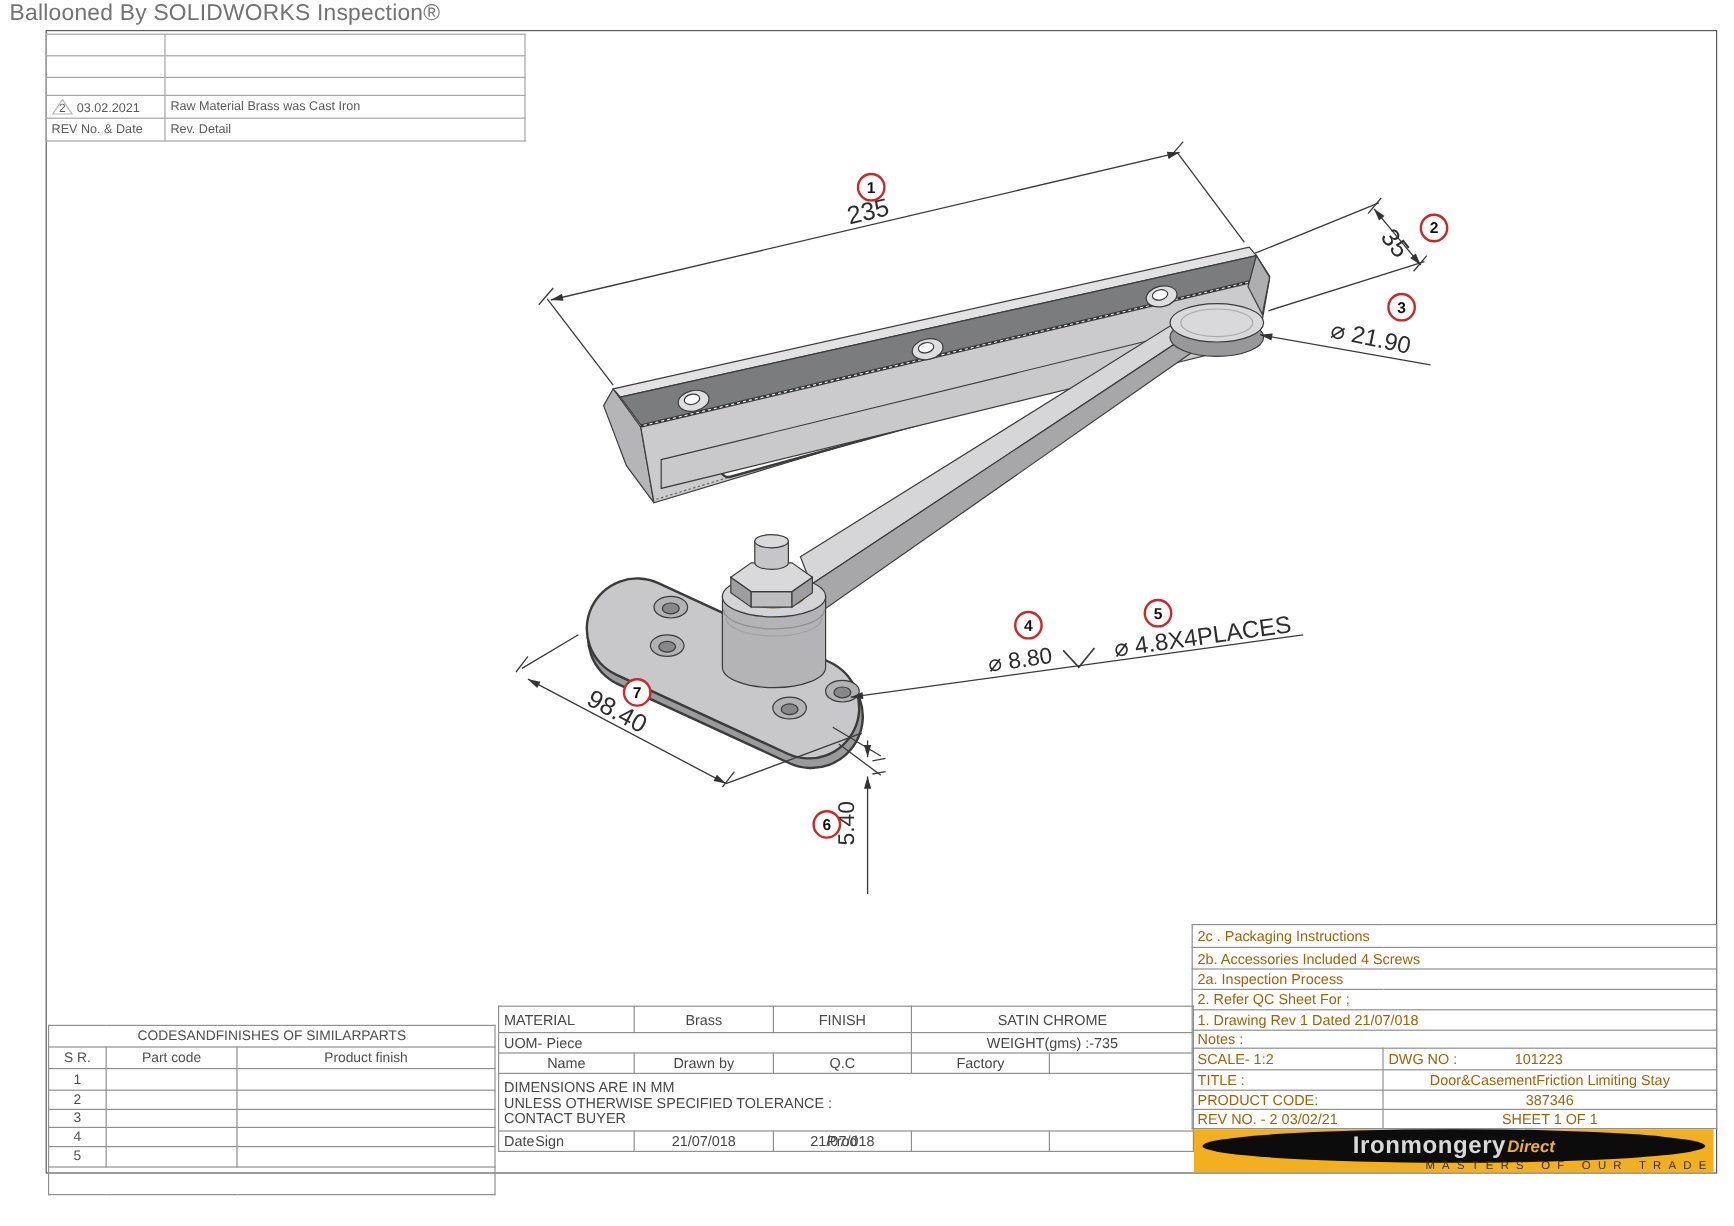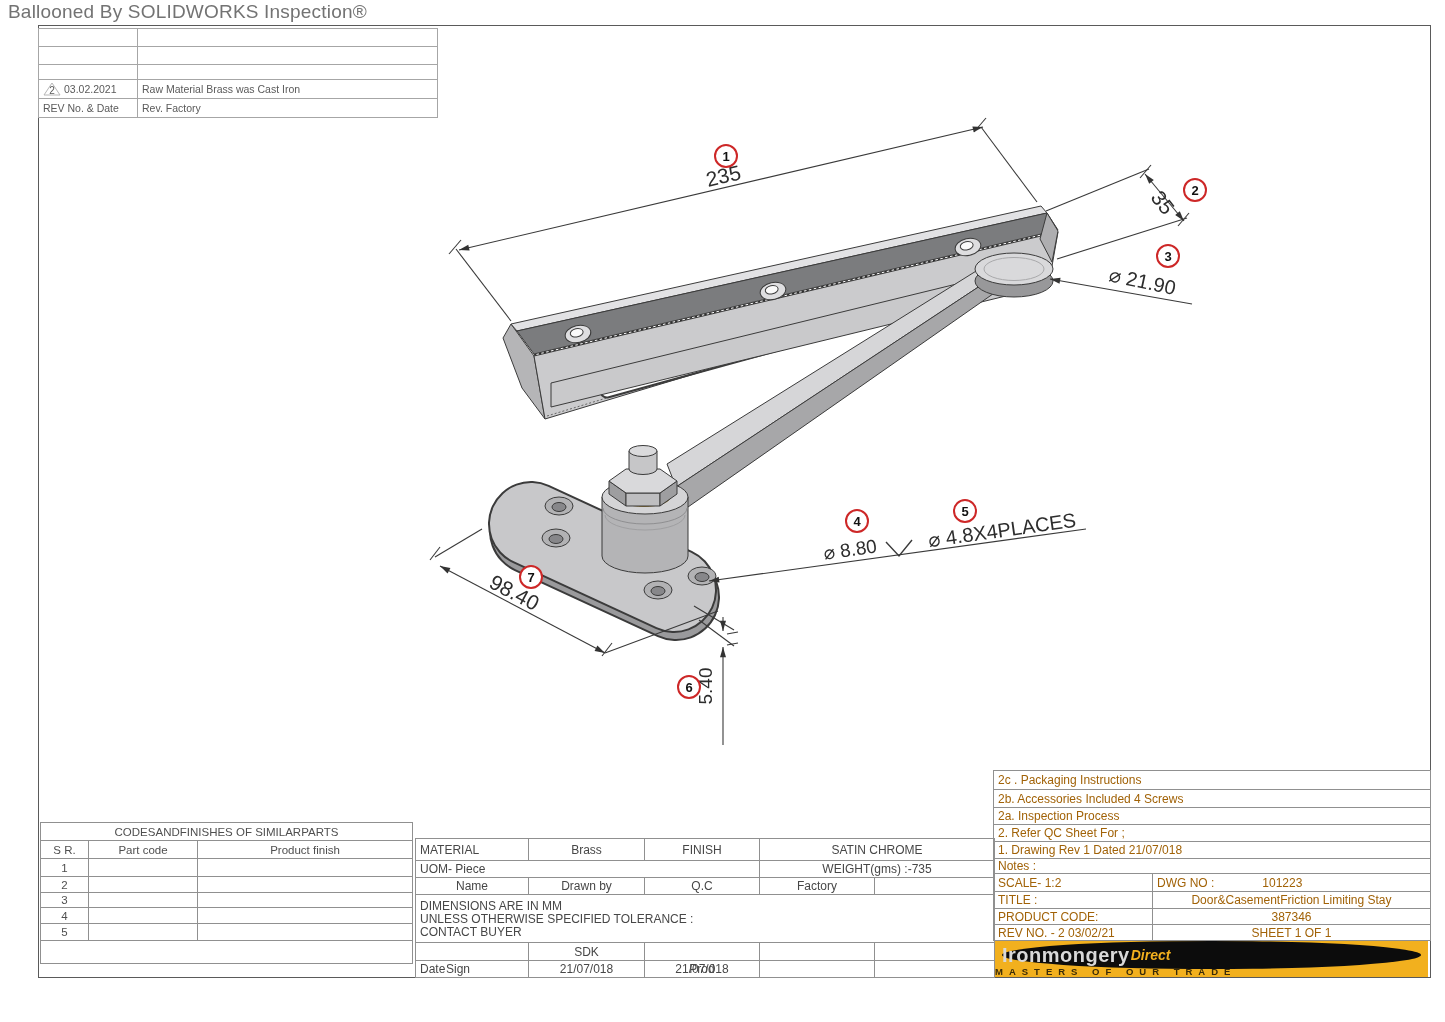--- a/index.html
+++ b/index.html
@@ -13,21 +13,21 @@
   table{border-collapse:collapse;table-layout:fixed;}
   td{border:1px solid #909090;padding:0 4px;overflow:hidden;white-space:nowrap;
      font-size:11px;color:#4a4a4a;vertical-align:middle;}
 
   
   .rev-table{left:38px;top:28px;}
   .rev-table td{font-size:10.5px;color:#5a5a5a;border-color:#a6a6a6;}
   .tri-svg{vertical-align:-3px;margin-right:3px;}
 
   
-  .codes-table{left:40px;top:822px;border-radius:22px;}
+  .codes-table{left:40px;top:854px;border-radius:22px;}
   .codes-table td{font-size:11.5px;color:#4f4f4f;}
   .codes-title{text-align:center;font-size:12px;}
   .codes-head{text-align:center;font-size:12px;}
   .codes-num{text-align:center;}
 
   
   .mat-table{left:415px;top:838px;}
   .mat-table td{font-size:12px;color:#474747;}
   .cell-c{text-align:center;}
   .cell-small{font-size:10.5px;margin-top:20px;}
@@ -36,25 +36,25 @@
   .ovl-over{position:absolute;left:10px;top:0;margin-left:16px;}
   .ovl-over2{position:absolute;left:38%;top:0;}
 
   
   .notes-table{left:993px;top:770px;}
   .notes-table td{font-size:12px;color:#a16207;}
 
   
   .logo{left:995px;top:941px;width:433px;height:36px;background:#F2B01E;}
   .logo-oval{position:absolute;left:7px;top:0px;width:419px;height:28px;background:#0c0c0c;
-             border-radius:50%;display:flex;align-items:center;justify-content:flex-start;}
+             border-radius:50%;display:flex;align-items:center;justify-content:center;}
   .brand-a{color:#d9d9d9;font-weight:bold;font-size:20px;letter-spacing:0.5px;}
   .brand-b{color:#F2B01E;font-weight:bold;font-style:italic;font-size:14px;margin-left:1px;}
-  .logo-tagline{position:absolute;left:0;bottom:0px;width:100%;text-align:left;
-                font-size:9.5px;font-weight:bold;letter-spacing:6px;color:#3a2b07;margin-top:12px;}
+  .logo-tagline{position:absolute;left:0;bottom:0px;width:100%;text-align:right;
+                font-size:9.5px;font-weight:normal;letter-spacing:6px;color:#3a2b07;margin-top:12px;}
 </style>
 </head>
 <body>
 
 <svg class="abs" style="left:0;top:0;" width="1445" height="1022" viewBox="0 0 1445 1022">
   <defs>
     <marker id="arw" viewBox="0 0 12 8" refX="11" refY="4" markerWidth="12" markerHeight="8" markerUnits="userSpaceOnUse" orient="auto-start-reverse">
       <path d="M0.8,1 L11,4 L0.8,7 Z" fill="#333"></path>
     </marker>
   </defs>
@@ -248,21 +248,21 @@
     <td>
       <svg class="tri-svg" width="18" height="14" viewBox="0 0 18 14">
             <polygon points="9,1 17,13 1,13" fill="none" stroke="#b5b5b5"></polygon>
             <text x="9" y="11.5" text-anchor="middle" font-size="10" fill="#5a5a5a">2</text>
           </svg><span>03.02.2021</span>
     </td>
     <td>Raw Material Brass was Cast Iron</td>
   </tr>
   <tr style="height:19px">
     <td>REV No. &amp; Date</td>
-    <td>Rev. Factory</td>
+    <td>Rev. Detail</td>
   </tr>
 </tbody>
   </table>
 
 <table class="abs codes-table">
   <colgroup>
       <col style="width:48px">
       <col style="width:109px">
       <col style="width:215px">
     </colgroup>
@@ -332,27 +332,20 @@
     <td class="cell-c">Factory</td>
     <td></td>
   </tr>
   <tr style="height:48px">
     <td colspan="5" class="tol-cell">
       <div>DIMENSIONS ARE IN MM</div>
       <div>UNLESS OTHERWISE SPECIFIED TOLERANCE :</div>
       <div>CONTACT BUYER</div>
     </td>
   </tr>
-  <tr style="height:18px">
-    <td></td>
-    <td class="cell-c">SDK</td>
-    <td></td>
-    <td></td>
-    <td></td>
-  </tr>
   <tr style="height:17px">
     <td>
           <span class="ovl-wrap"><span>Date</span><span class="ovl-over">Sign</span></span>
         </td>
     <td class="cell-c">21/07/018</td>
     <td class="cell-c">
           <span class="ovl-wrap" style="text-align:center;"><span>21/07/018</span><span class="ovl-over2">Prod</span></span>
         </td>
     <td></td>
     <td></td>

